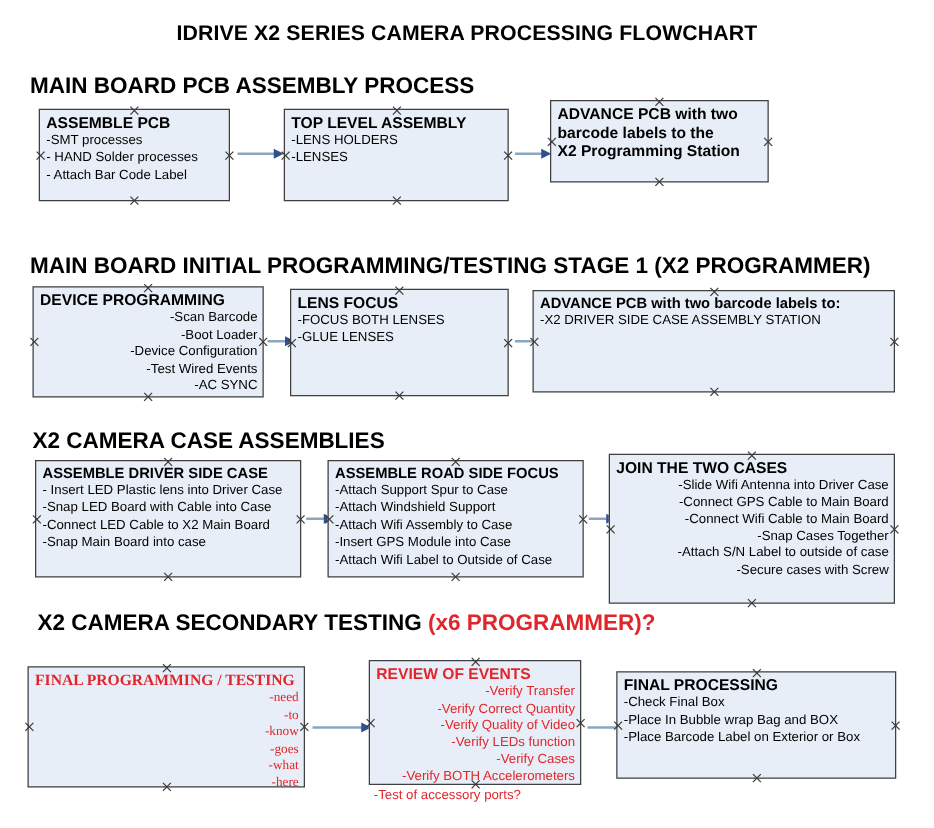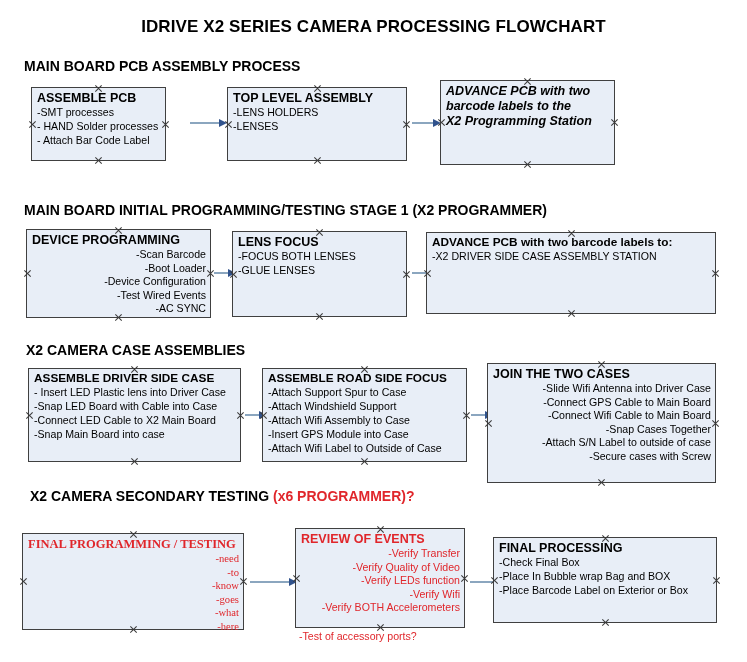--- a/index.html
+++ b/index.html
@@ -26,21 +26,21 @@
     left: 0; top: 17px;
     width: 747px;
     text-align: center;
     font-size: 17px;
     font-weight: bold;
     letter-spacing: 0.1px;
     color: #000000;
   }
   .section-header {
     position: absolute;
-    font-size: 14px;
+    font-size: 18px;
     font-weight: bold;
     color: #000000;
     white-space: nowrap;
   }
   .section-header .red-note {
     color: #e0262b;
     text-align: right;
   }
   .box {
     position: absolute;
@@ -118,21 +118,21 @@
 <body>
 
 <div id="canvas">
 
   <div class="main-title">IDRIVE X2  SERIES CAMERA PROCESSING FLOWCHART</div>
 
   <div class="section-header" style="left:24px; top:58px;">
     <span>MAIN BOARD PCB ASSEMBLY PROCESS</span>
   </div>
 
-  <div class="box" style="left:31px; top:87px; width:135px; height:74px;">
+  <div class="box" style="left:31px; top:87px; width:153px; height:74px;">
     <div class="box-title">ASSEMBLE PCB</div>
     <div class="box-line">-SMT processes</div>
     <div class="box-line">- HAND Solder processes</div>
     <div class="box-line">- Attach Bar Code Label</div>
     <div class="handle" style="left:50%; top:0;"></div>
     <div class="handle" style="left:50%; top:100%;"></div>
     <div class="handle" style="left:0; top:50%;"></div>
     <div class="handle" style="left:100%; top:50%;"></div>
   </div>
 
@@ -143,21 +143,21 @@
     <div class="box-line">-LENS HOLDERS</div>
     <div class="box-line">-LENSES</div>
     <div class="handle" style="left:50%; top:0;"></div>
     <div class="handle" style="left:50%; top:100%;"></div>
     <div class="handle" style="left:0; top:50%;"></div>
     <div class="handle" style="left:100%; top:50%;"></div>
   </div>
 
   <div class="arrow" style="left:412px; top:122px; width:22px;"></div>
 
-  <div class="box" style="left:440px; top:80px; width:175px; height:85px;font-style:italic;">
+  <div class="box" style="left:440px; top:80px; width:175px; height:66px;">
     <div class="box-title">ADVANCE PCB with two</div>
     <div class="box-title">barcode labels to the</div>
     <div class="box-title"> X2 Programming Station</div>
     <div class="handle" style="left:50%; top:0;"></div>
     <div class="handle" style="left:50%; top:100%;"></div>
     <div class="handle" style="left:0; top:50%;"></div>
     <div class="handle" style="left:100%; top:50%;"></div>
   </div>
 
   <div class="section-header" style="left:24px; top:202px;">
@@ -263,23 +263,24 @@
     <div class="handle" style="left:50%; top:100%;"></div>
     <div class="handle" style="left:0; top:50%;"></div>
     <div class="handle" style="left:100%; top:50%;"></div>
   </div>
 
   <div class="arrow" style="left:250px; top:581px; width:40px;"></div>
 
   <div class="box red-text" style="left:295px; top:528px; width:170px; height:100px;">
     <div class="box-title">REVIEW OF EVENTS</div>
     <div class="box-line tight">-Verify Transfer</div>
+    <div class="box-line tight">-Verify Correct Quantity</div>
     <div class="box-line tight">-Verify Quality of Video</div>
     <div class="box-line tight">-Verify LEDs function</div>
-    <div class="box-line tight">-Verify Wifi</div>
+    <div class="box-line tight">-Verify Cases</div>
     <div class="box-line tight">-Verify BOTH Accelerometers</div>
     <div class="handle" style="left:50%; top:0;"></div>
     <div class="handle" style="left:50%; top:100%;"></div>
     <div class="handle" style="left:0; top:50%;"></div>
     <div class="handle" style="left:100%; top:50%;"></div>
   </div>
 
   <div class="overflow-line" style="left:299px; top:630px;">-Test of accessory ports?</div>
 
   <div class="arrow" style="left:470px; top:581px; width:25px;"></div>

